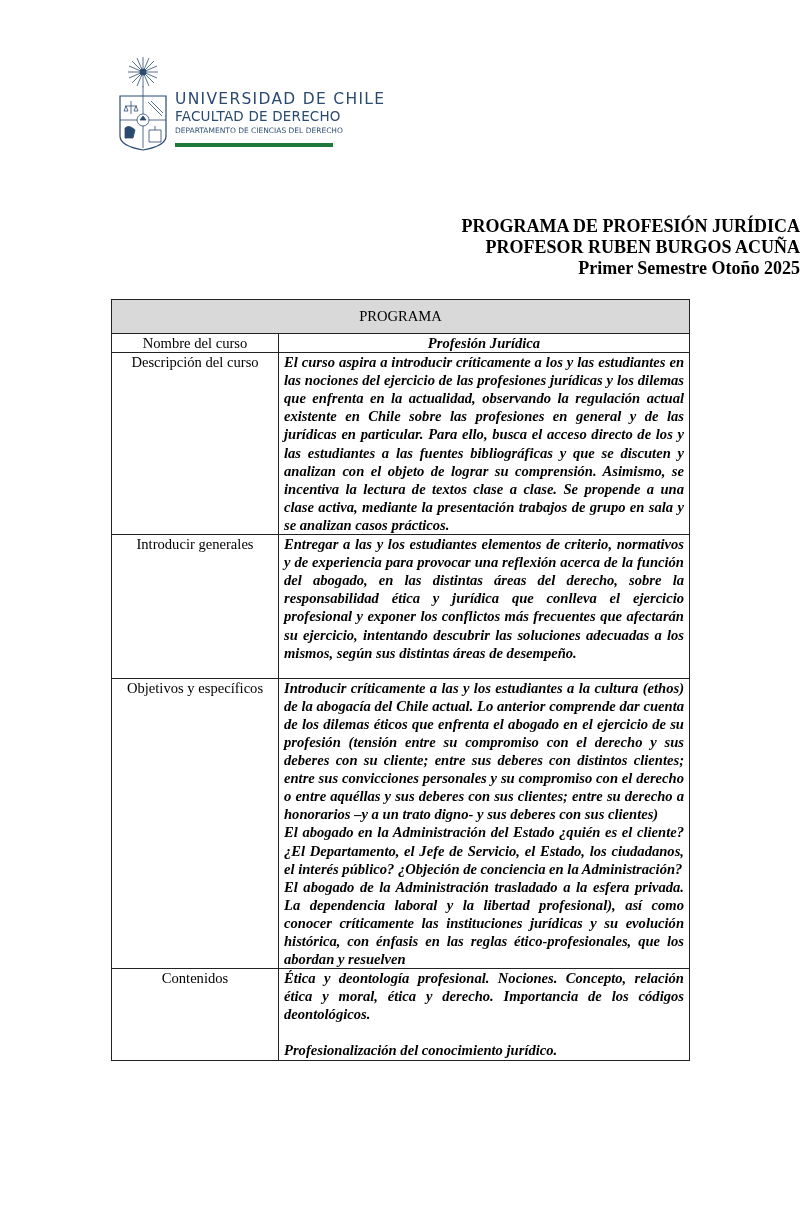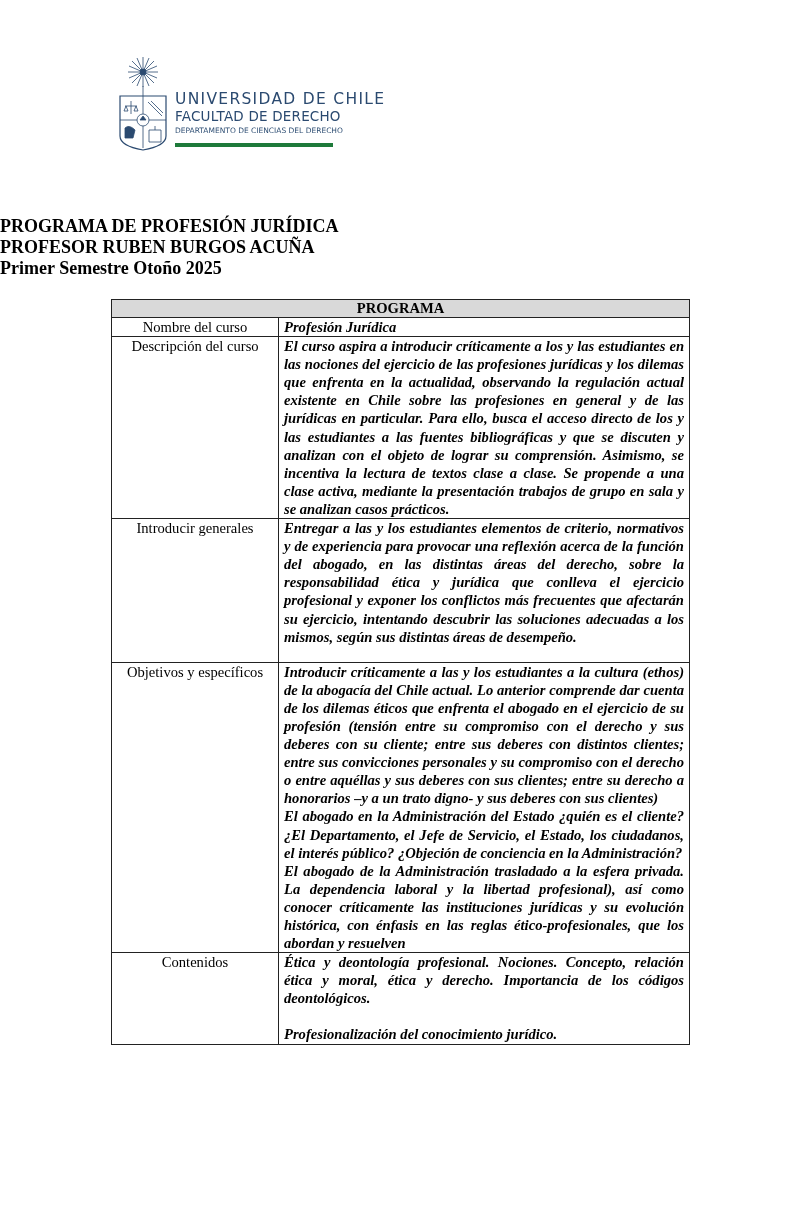--- a/index.html
+++ b/index.html
@@ -60,21 +60,21 @@
       top: 87px;
       width: 158px;
       height: 4px;
       background: #1e7a3a;
     }
     .title-block {
       position: absolute;
       left: 0;
       top: 216px;
       width: 800px;
-      text-align: left;
+      text-align: right;
       font-family: "Liberation Serif", "DejaVu Serif", serif;
       font-weight: bold;
       font-size: 18px;
       line-height: 21px;
     }
     table.program {
       position: absolute;
       left: 111px;
       top: 299px;
       width: 578px;
@@ -84,32 +84,32 @@
       line-height: 18.1px;
       table-layout: fixed;
     }
     table.program td, table.program th {
       border: 1.4px solid #222;
       padding: 0 5px;
       vertical-align: top;
     }
     table.program th {
       background: #d9d9d9;
-      font-weight: bold;
+      font-weight: normal;
       text-align: center;
-      padding: 0;
+      padding: 8px;
       line-height: 17px;
     }
     col.c1 { width: 167px; }
     col.c2 { width: 411px; }
     td.label {
       text-align: center;
     }
     td.val-center {
-      text-align: left;
+      text-align: center;
       font-style: italic;
       font-weight: bold;
     }
     td.val-just {
       text-align: justify;
       font-style: italic;
       font-weight: bold;
       padding-right: 6px;
     }
     .para {

